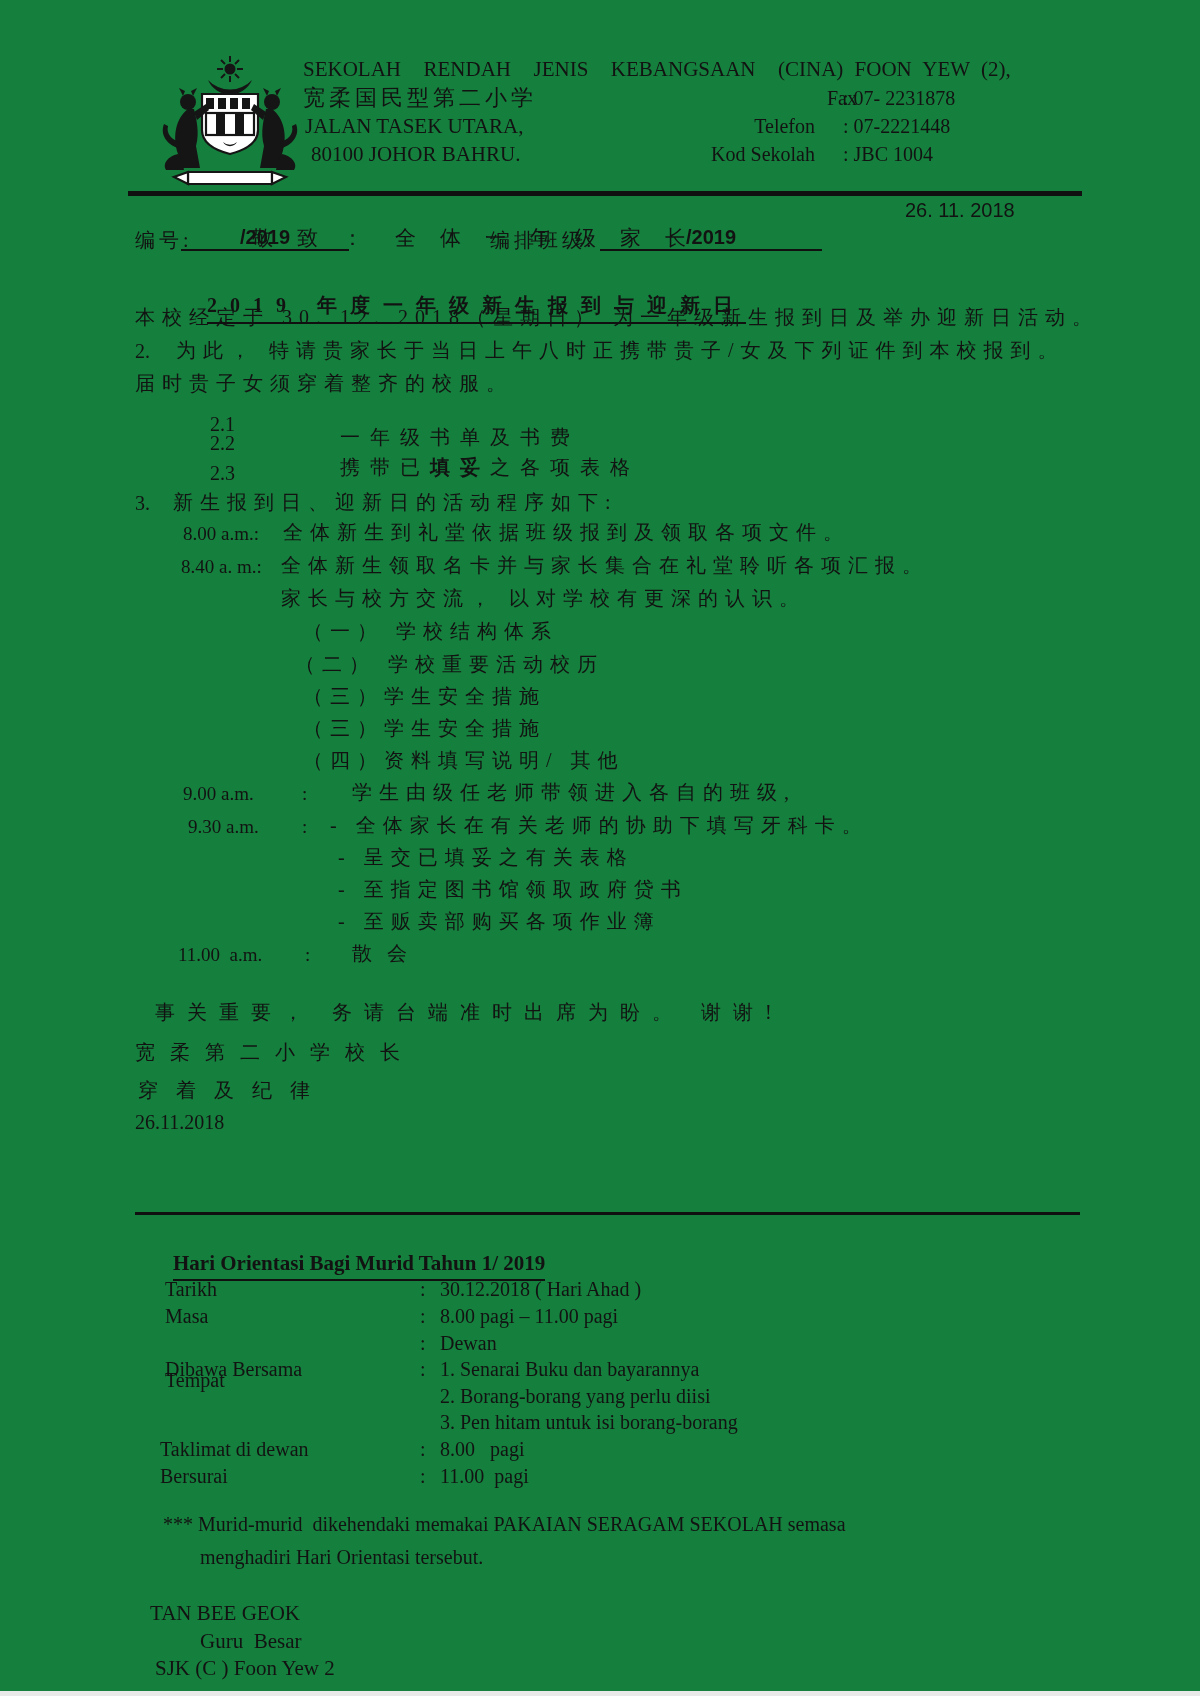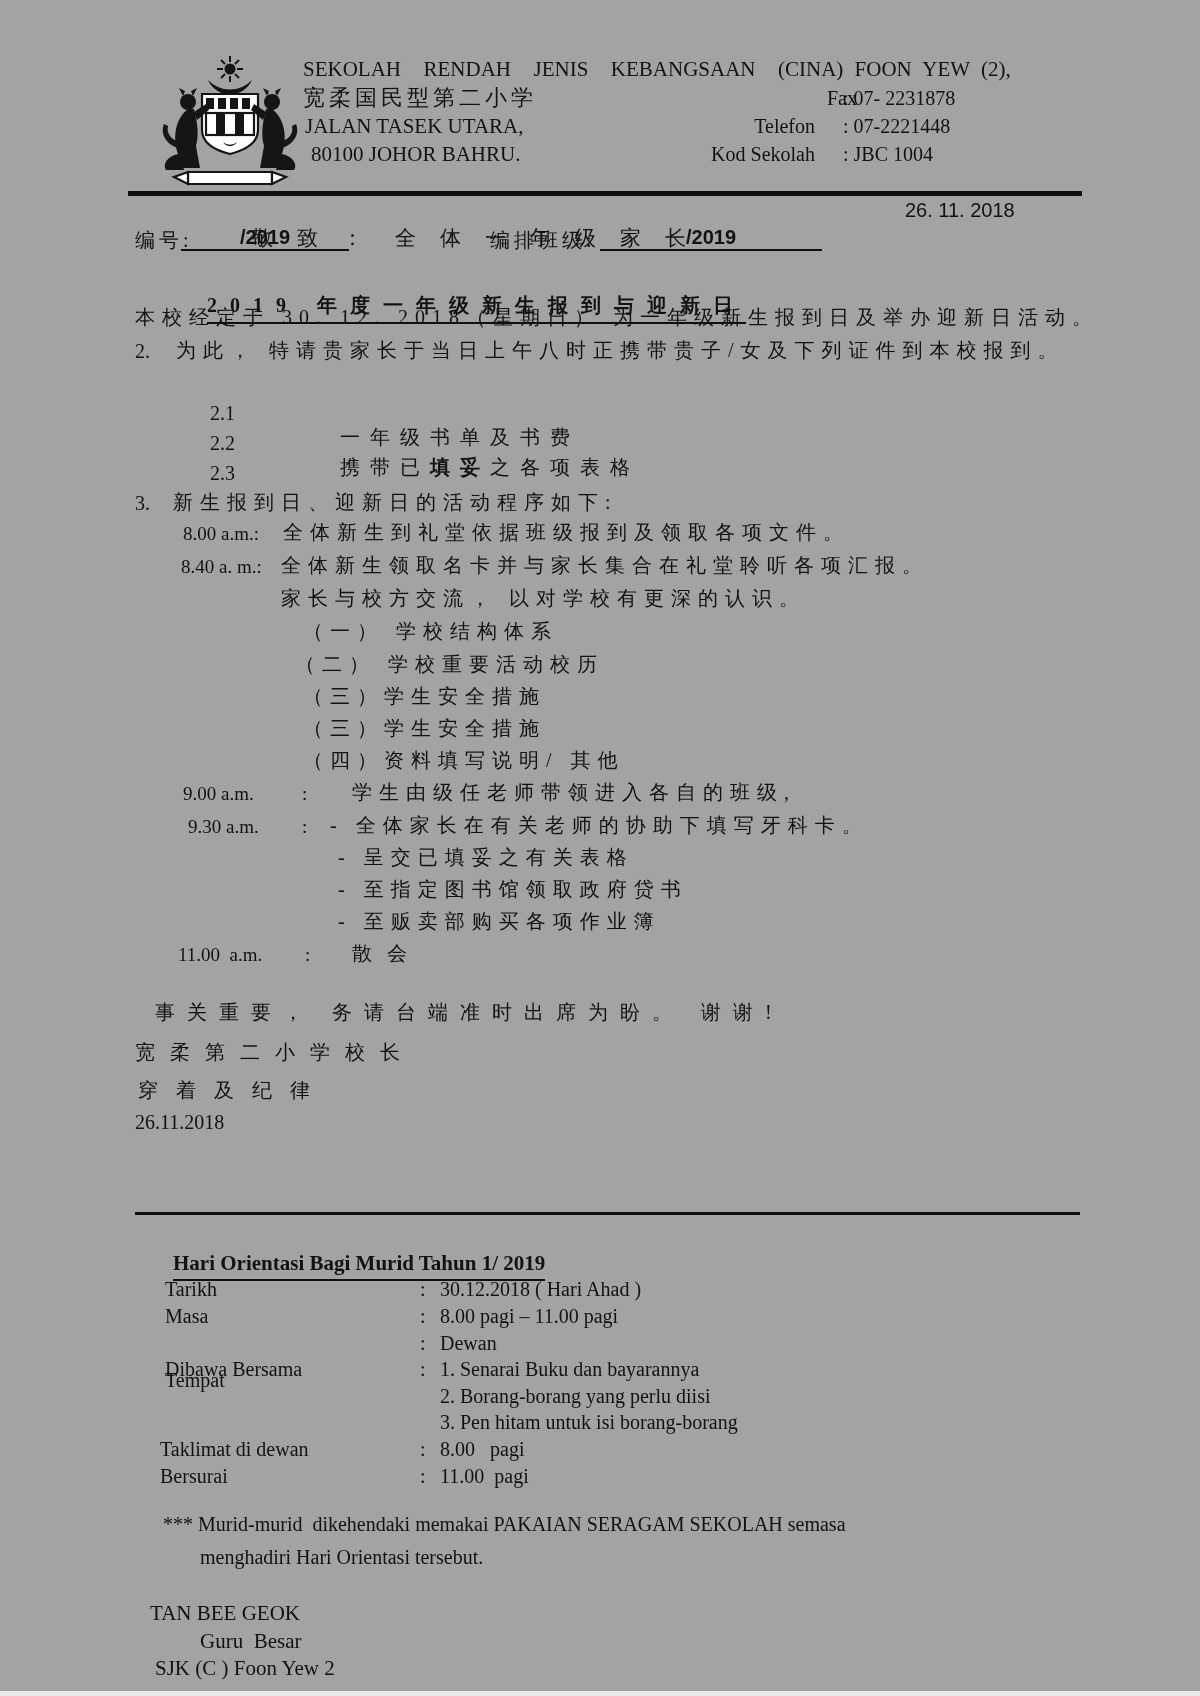--- a/index.html
+++ b/index.html
@@ -1,18 +1,18 @@
 <!DOCTYPE html>
 <html><head>
 <meta charset="utf-8">
 <style>
   html,body{margin:0;padding:0;}
   body{width:1200px;height:1696px;background:#ffffff;position:relative;
        font-family:"Liberation Serif","DejaVu Serif",serif;color:#121212;}
-  .page{position:absolute;inset:0;background:#a3a3a3;overflow:hidden;}
+  .page{position:absolute;inset:0;background:#15803d;overflow:hidden;}
   .abs{position:absolute;white-space:pre;line-height:1.25;}
   .lat{font-family:"Liberation Serif","DejaVu Serif",serif;}
   .sans{font-family:"Liberation Sans","DejaVu Sans",sans-serif;}
   .cjk{font-family:"Liberation Serif","DejaVu Serif",serif;}
   .b{font-weight:bold;}
   .fs19{font-size:19px;} .fs20{font-size:20px;} .fs21{font-size:21px;} .fs22{font-size:22px;}
   .ls4{letter-spacing:4px;} .ls7{letter-spacing:7px;} .ls10{letter-spacing:10px;}
   .ls12{letter-spacing:12px;} .ls13{letter-spacing:13px;} .ls15{letter-spacing:15px;}
   .ls18{letter-spacing:18px;} .ls24{letter-spacing:24px;}
   .rule{position:absolute;background:#101010;}
@@ -110,22 +110,23 @@
   <div class="blank" style="left:600px;top:226px;width:222px">/2019</div>
 
   <div class="abs cjk fs20 b ls13" style="left:135px;top:268px">
     <span class="title-u">2019 年度一年级新生报到与迎新日</span>
   </div>
 
   <div class="abs cjk fs20 ls7" style="left:135px;top:305px">本校经定于 30. 12. 2018（星期日） 为一年级新生报到日及举办迎新日活动。</div>
 
   <div class="abs lat fs20" style="left:135px;top:339px">2.</div>
   <div class="abs cjk fs20 ls7" style="left:176px;top:338px">为此， 特请贵家长于当日上午八时正携带贵子/女及下列证件到本校报到。</div>
-
-  <div class="abs lat fs20" style="left:210px;top:401px">2.1</div>
+  <div class="abs cjk fs20 ls7" style="left:135px;top:371px">届时贵子女须穿着整齐的校服。</div>
+
+  <div class="abs lat fs20" style="left:210px;top:412px">2.1</div>
   <div class="abs cjk fs20 ls10" style="left:280px;top:400px">
     <span>一年级书单及书费</span><span class="b"></span><span></span>
   </div>
   <div class="abs lat fs20" style="left:210px;top:431px">2.2</div>
   <div class="abs cjk fs20 ls10" style="left:280px;top:430px">
     <span>携带已</span><span class="b">填妥</span><span>之各项表格</span>
   </div>
   <div class="abs lat fs20" style="left:210px;top:461px">2.3</div>
 
   <div class="abs lat fs20" style="left:135px;top:491px">3.</div>

